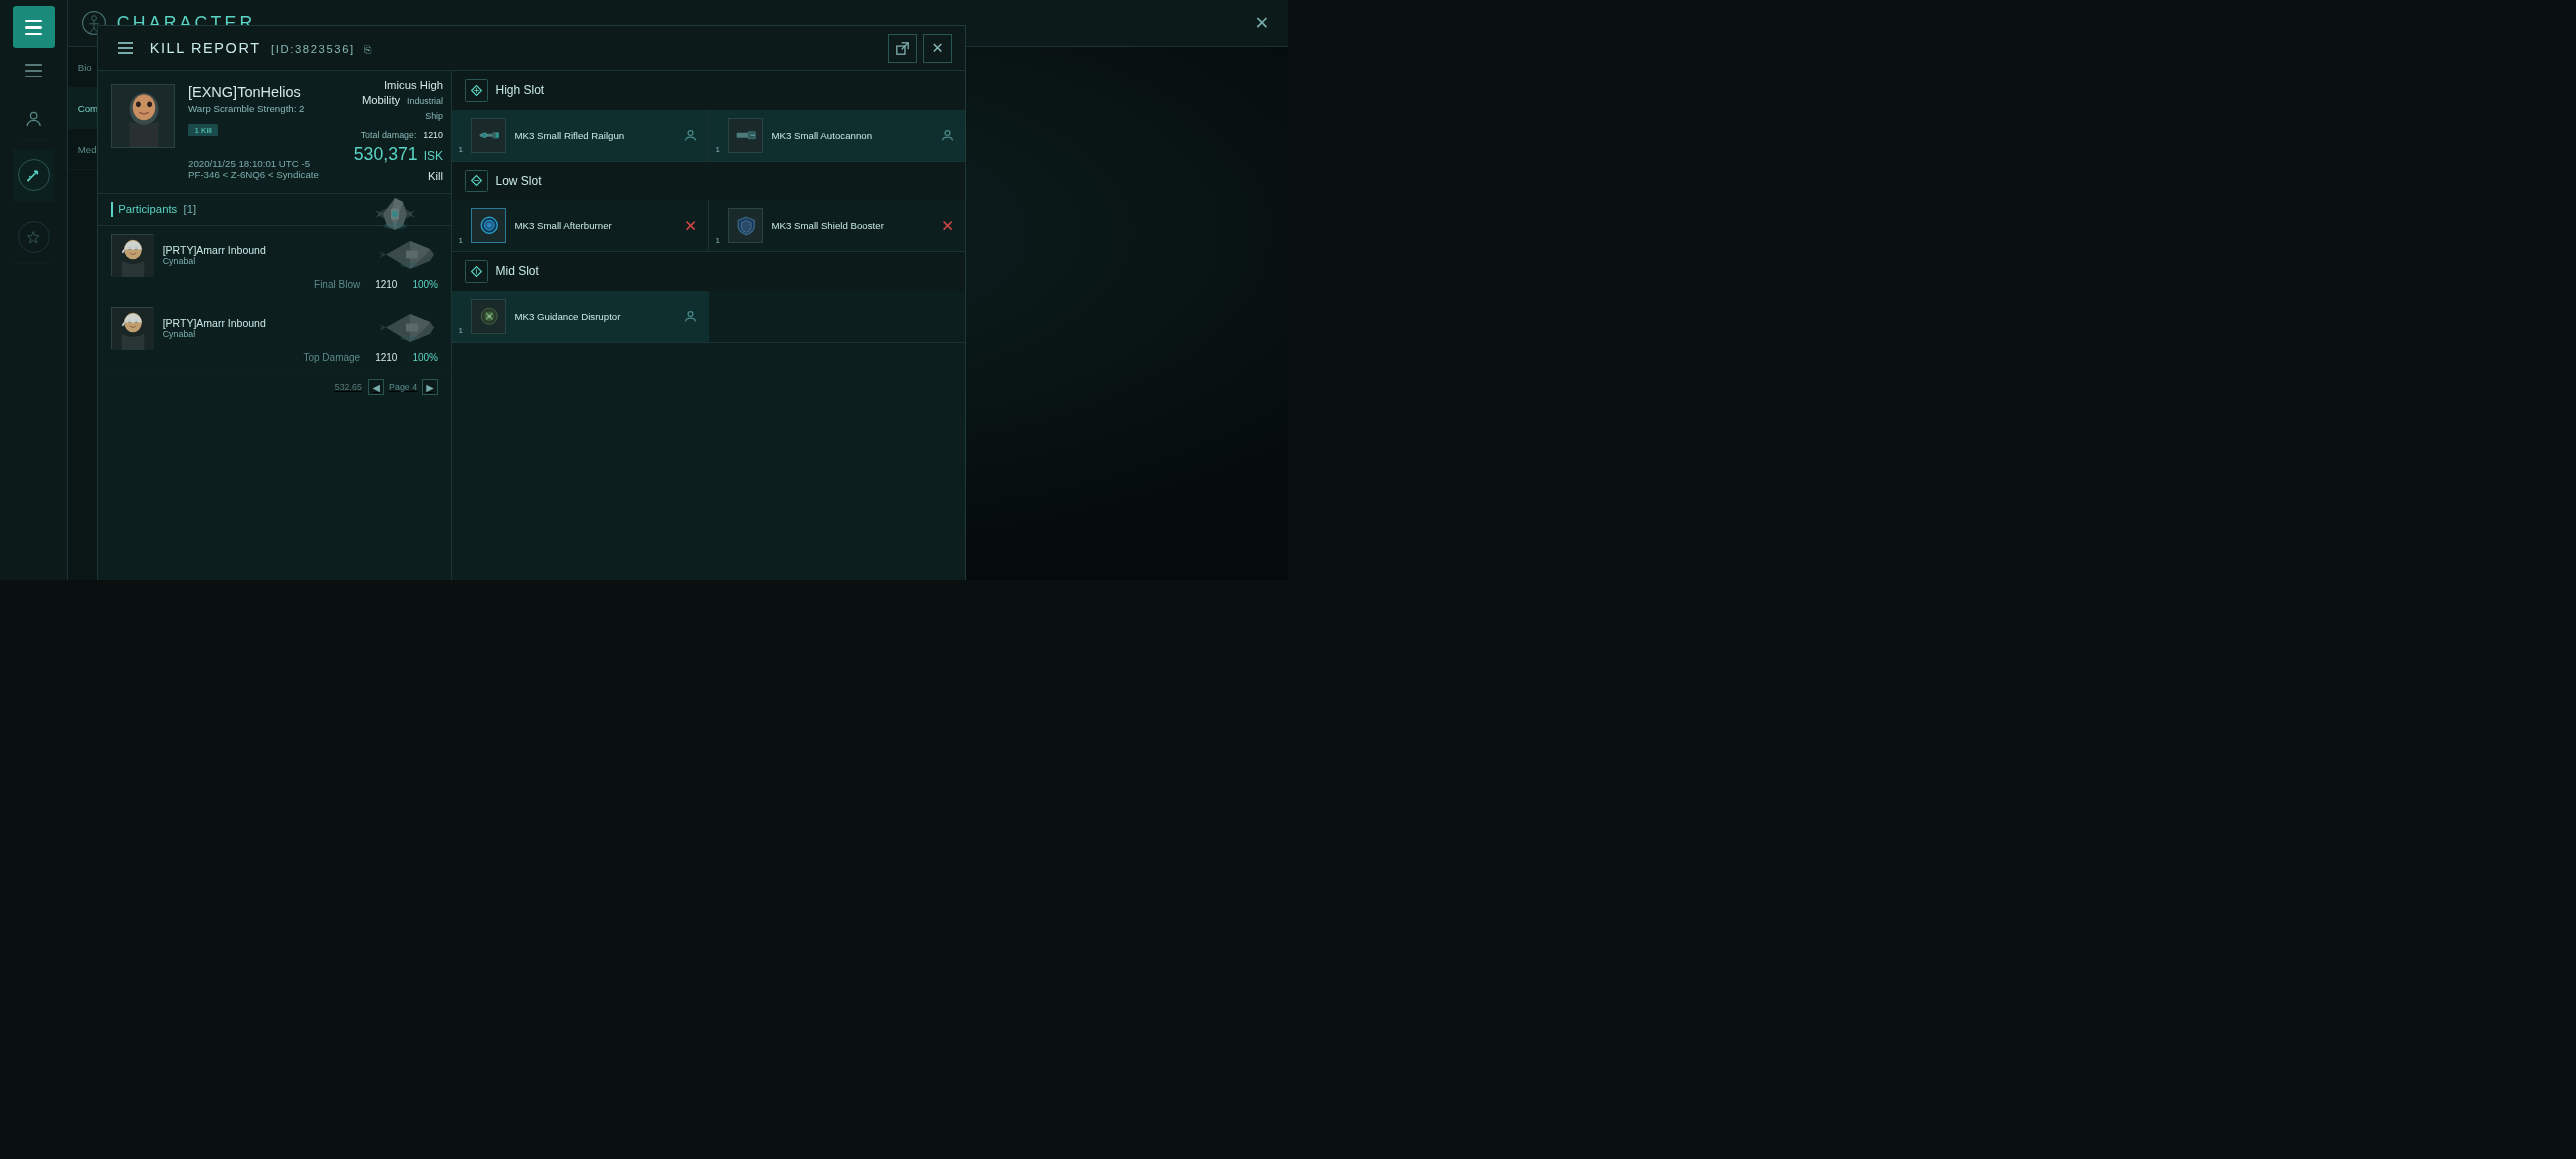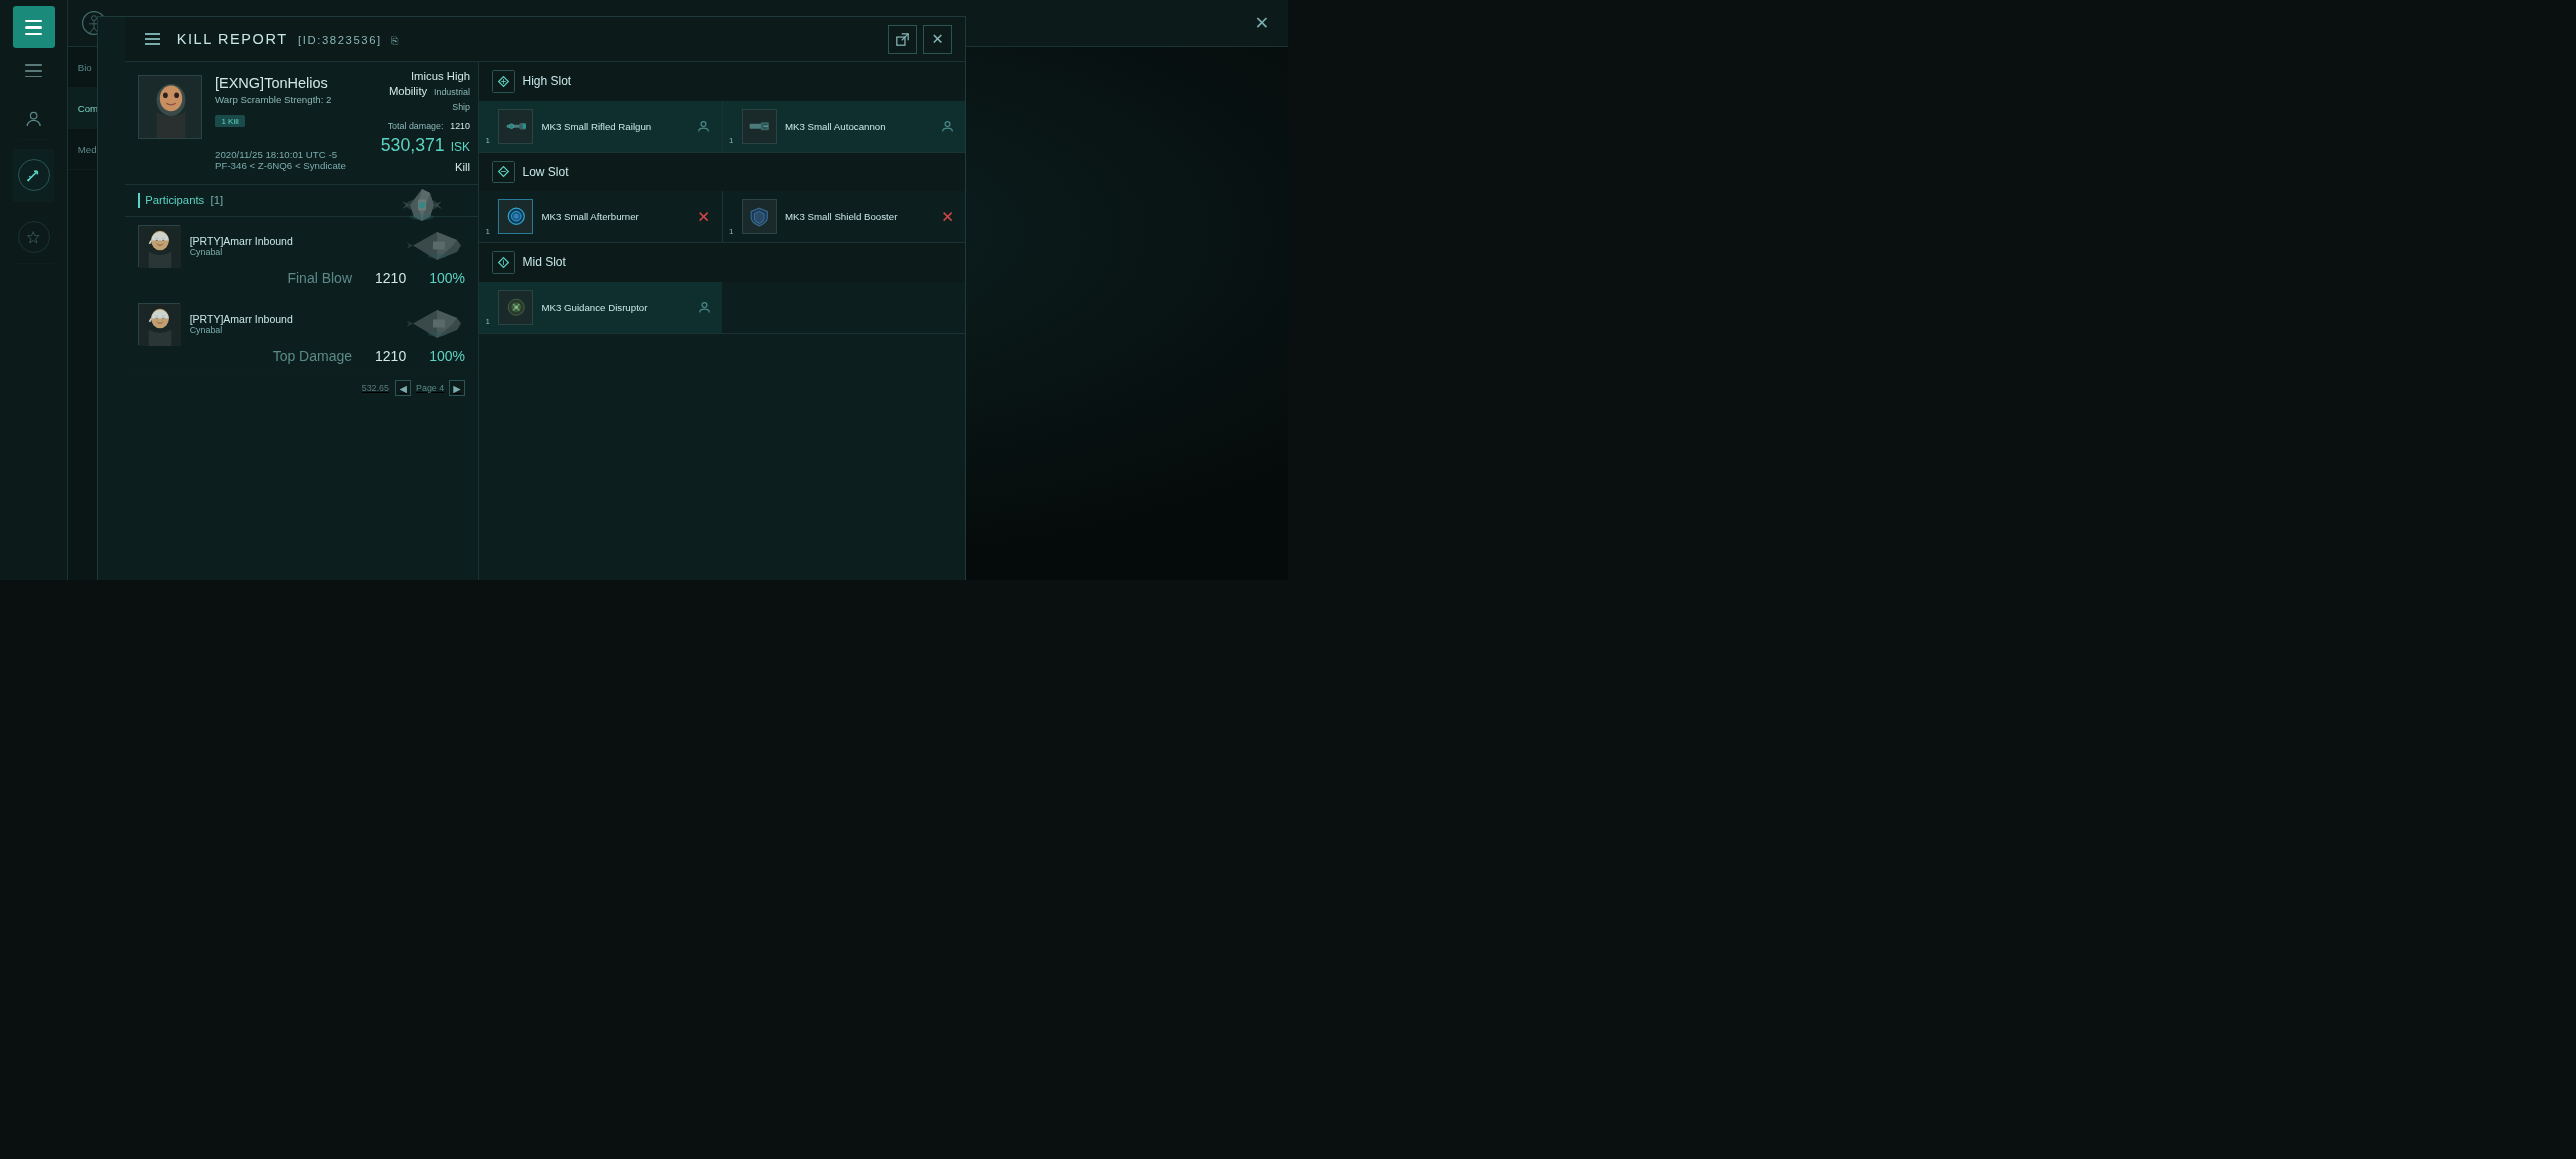--- a/index.html
+++ b/index.html
@@ -128,29 +128,28 @@
       padding: 14.5px 13px;
       color: #5a8a8a;
       font-size: 10.5px;
       cursor: pointer;
       border-bottom: 0.8px solid #111e1e;
     }
 
     
     .kill-report-modal {
       position: absolute;
-      top: 16px;
+      top: 25px;
       left: 97px;
       width: 869px;
       height: 623px;
       background: #0d1e1e;
       border: 0.8px solid #1e3a3a;
       display: flex;
       flex-direction: column;
-      padding-left: 27px;
     }
 
     .modal-header {
       height: 45px;
       background: #0c1a1a;
       border-bottom: 0.8px solid #1a3333;
       display: flex;
       align-items: center;
       padding: 0 13px;
       gap: 9.7px;
@@ -314,25 +313,25 @@
       font-size: 10.5px;
     }
 
     .participant-ship {
       color: #7aacac;
       font-size: 8.9px;
     }
 
     .participant-stats {
       color: #7aacac;
-      font-size: 14px;
+      font-size: 10px;
       text-align: center;
       display: flex;
       justify-content: flex-end;
-      gap: 23px;
+      gap: 15px;
     }
 
     .stat-label {
       color: #5a8a8a;
     }
 
     
     .slot-section {
       border-bottom: 0.8px solid #1a3333;
     }

